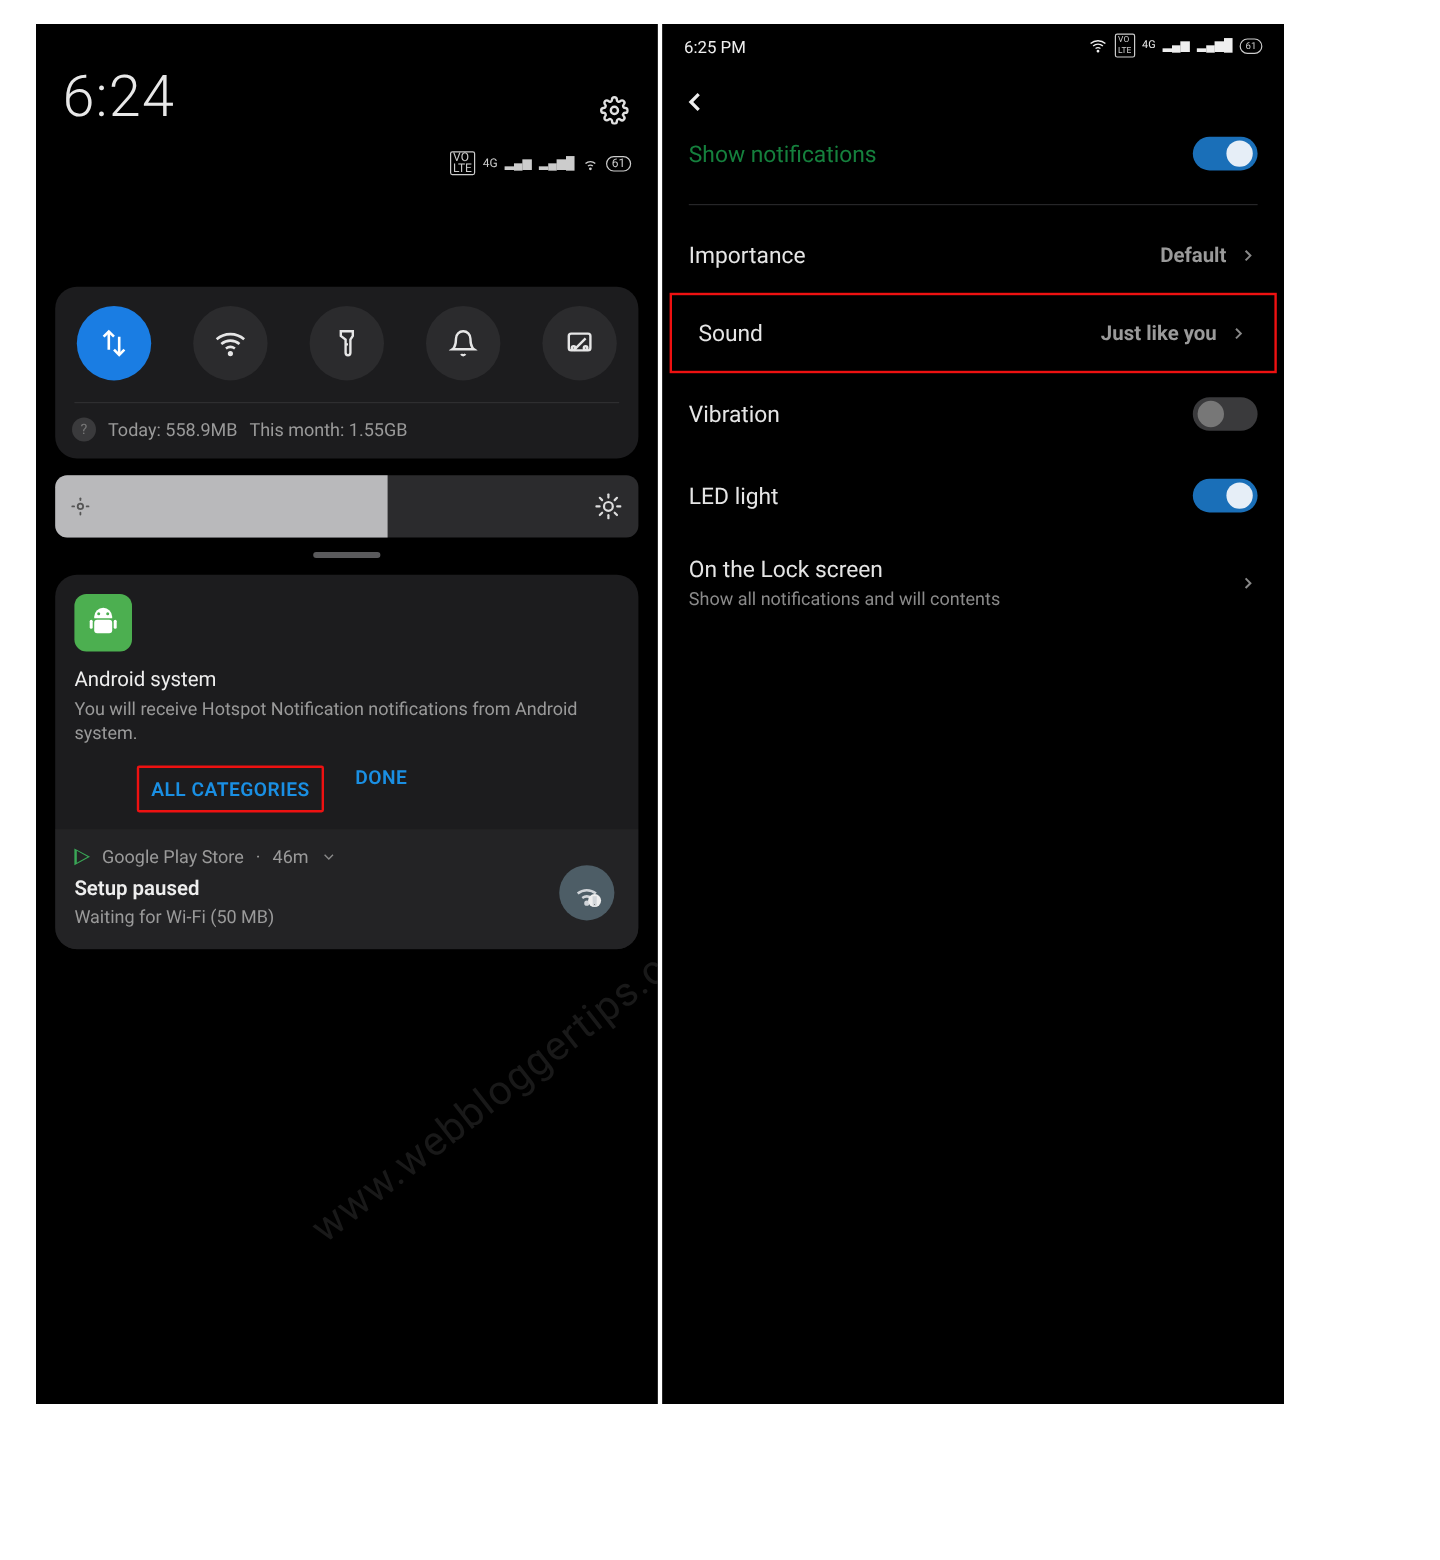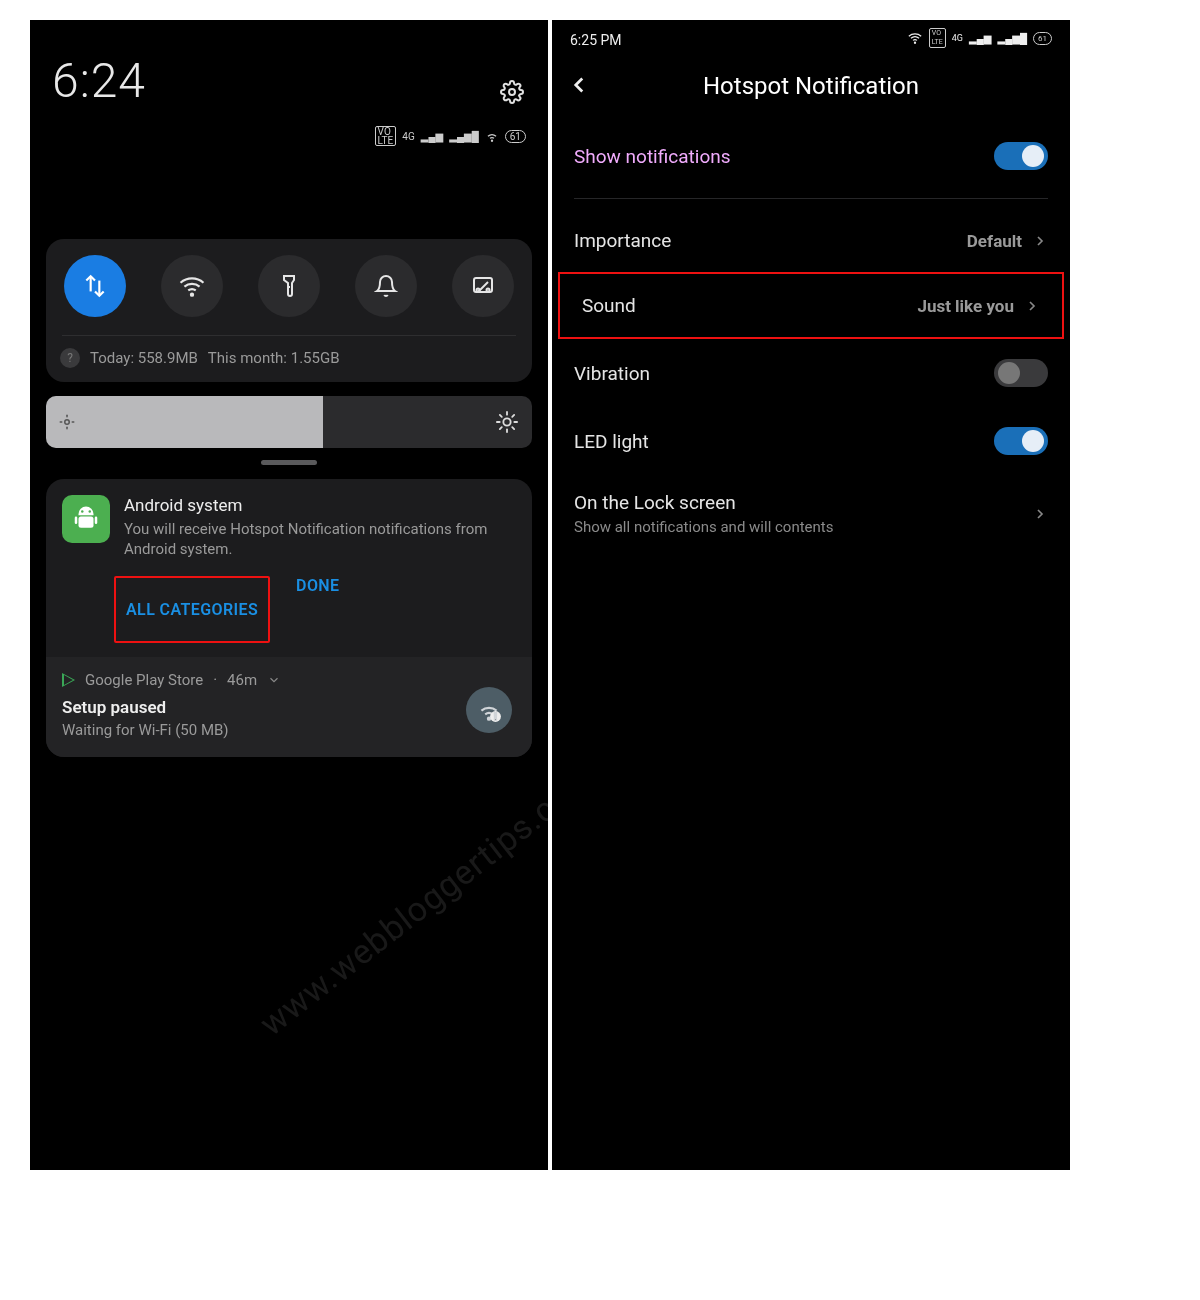--- a/index.html
+++ b/index.html
@@ -20,44 +20,44 @@
   .qs-btn.active { background:#1a7de3; color:#fff; }
   .qs-divider { border-top:1px solid #2e2e30; margin:4px 2px 0; }
   .qs-data { display:flex; align-items:center; gap:10px; padding-top:12px; color:#9a9a9a; font-size:15px; }
   .qs-data .q { width:20px; height:20px; border-radius:50%; background:#3a3a3c; color:#777; font-size:12px; display:flex; align-items:center; justify-content:center;}
   .brightness { margin:14px 16px 0; height:52px; background:#2b2b2d; border-radius:10px; position:relative; display:flex; align-items:center; }
   .brightness .fill { position:absolute; left:0; top:0; bottom:0; width:57%; background:#b9b9bb; border-radius:10px 0 0 10px; }
   .brightness .sun-dim { position:absolute; left:12px; color:#555; z-index:2; }
   .brightness .sun-full { position:absolute; right:14px; color:#ddd; z-index:2; }
   .handle { width:56px; height:5px; background:#5a5a5c; border-radius:3px; margin:12px auto 0; }
   .notif-card { margin:14px 16px 0; background:#1c1c1e; border-radius:18px; overflow:hidden; }
-  .notif-top { padding:16px 16px 8px; display:flex; gap:14px; }
+  .notif-top { padding:16px 16px 8px; display:flex; gap:14px;flex-direction:column; }
   .android-icon { width:48px; height:48px; background:#4caf50; border-radius:10px; display:flex; align-items:center; justify-content:center; }
   .notif-text { flex:1; }
   .notif-title { color:#eee; font-size:17px; margin-bottom:4px; }
   .notif-body { color:#9a9a9a; font-size:15px; line-height:1.35; }
   .notif-actions { display:flex; gap:26px; padding:8px 0 14px 78px; font-size:16px; font-weight:600; letter-spacing:0.4px; }
   .notif-actions .act { color:#1a8fe3; }
-  .hl-red { border:2px solid #e11; border-radius:2px; padding:22px 10px; margin-left:-10px; }
+  .hl-red { border:2px solid #e11; border-radius:2px; padding:8px 10px; margin-left:-10px; }
   .notif-sub { background:#232325; padding:14px 16px 18px; position:relative; }
   .gps-row { display:flex; align-items:center; gap:10px; color:#9a9a9a; font-size:15px; }
   .play-tri { width:0; height:0; border-left:13px solid #3aa757; border-top:7px solid transparent; border-bottom:7px solid transparent; position:relative; }
   .play-tri::after { content:''; position:absolute; left:-11px; top:-5px; width:0;height:0; border-left:9px solid #232325; border-top:5px solid transparent; border-bottom:5px solid transparent;}
   .gps-title { color:#eee; font-size:17px; font-weight:600; margin-top:8px; }
   .gps-sub { color:#9a9a9a; font-size:15px; margin-top:4px; }
   .pause-badge { position:absolute; right:20px; bottom:24px; width:46px; height:46px; border-radius:50%; background:#4d5d66; display:flex; align-items:center; justify-content:center; }
   
   .r-status { display:flex; justify-content:space-between; align-items:flex-end; padding:8px 18px 0; color:#eee; font-size:14px; }
   .r-status-icons { display:flex; gap:6px; align-items:center; }
   .r-header { position:relative; padding:24px 0 22px; }
   .r-back { position:absolute; left:14px; top:24px; color:#eee; }
   .r-title { color:#fff; text-align:center; font-size:24px; font-weight:400; }
   .row { display:flex; align-items:center; justify-content:space-between; padding:20px 22px; color:#e5e5e5; font-size:19px; }
   .row .value { color:#9a9a9a; font-size:17px; display:flex; align-items:center; gap:10px;font-weight:bold; }
-  .row.dim .label { color:#f0abfc;text-align:right; }
+  .row.dim .label { color:#15803d;text-align:right; }
   .sep { border-top:1px solid #262628; margin:8px 22px 10px; }
   .toggle { width:54px; height:28px; border-radius:14px; background:#3a3a3c; position:relative; }
   .toggle .knob { position:absolute; width:22px; height:22px; border-radius:50%; background:#777; top:3px; left:4px; }
   .toggle.on { background:#1a6fb8; }
   .toggle.on .knob { background:#e6eef7; left:28px; }
   .row-box { border:2px solid #e11; margin:0 6px; }
   .row-lock { display:flex; justify-content:space-between; align-items:center; padding:16px 22px; }
   .row-lock .ll { color:#e5e5e5; font-size:19px; }
   .row-lock .ls { color:#8a8a8a; font-size:15px; margin-top:4px; }
   .chev { color:#888; }
@@ -242,21 +242,20 @@
         <span class="badge-batt">61</span>
       </div>
     </div>
 
     <div class="r-header">
       <span class="r-back">
         <svg width="26" height="26" viewBox="0 0 24 24" fill="none" stroke="currentColor" stroke-width="2.5">
             <polyline points="15 18 9 12 15 6"></polyline>
           </svg>
       </span>
-      <div class="r-title">Hotspot Notification</div>
     </div>
 
     <div class="row dim">
       <span class="label">Show notifications</span>
       <div class="toggle on">
           <div class="knob"></div>
         </div>
     </div>
     <div class="sep"></div>
 

